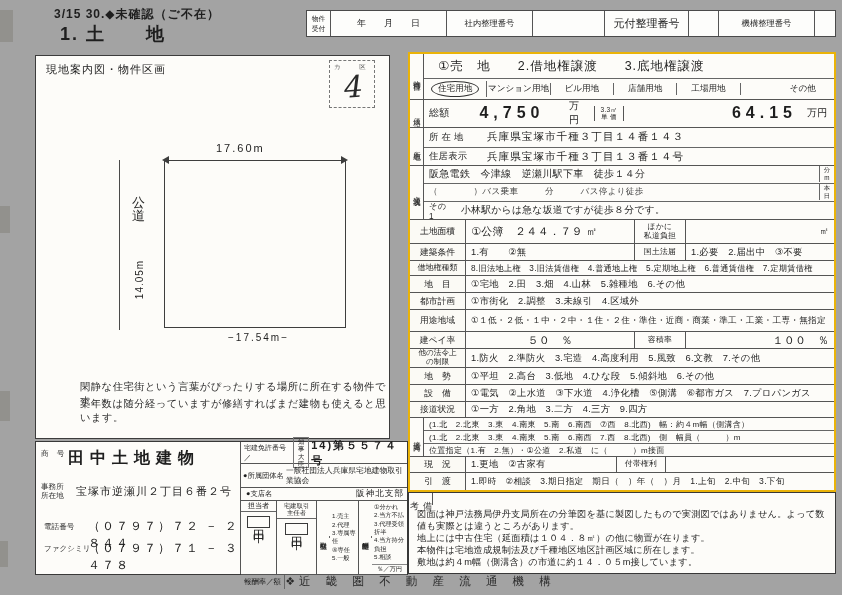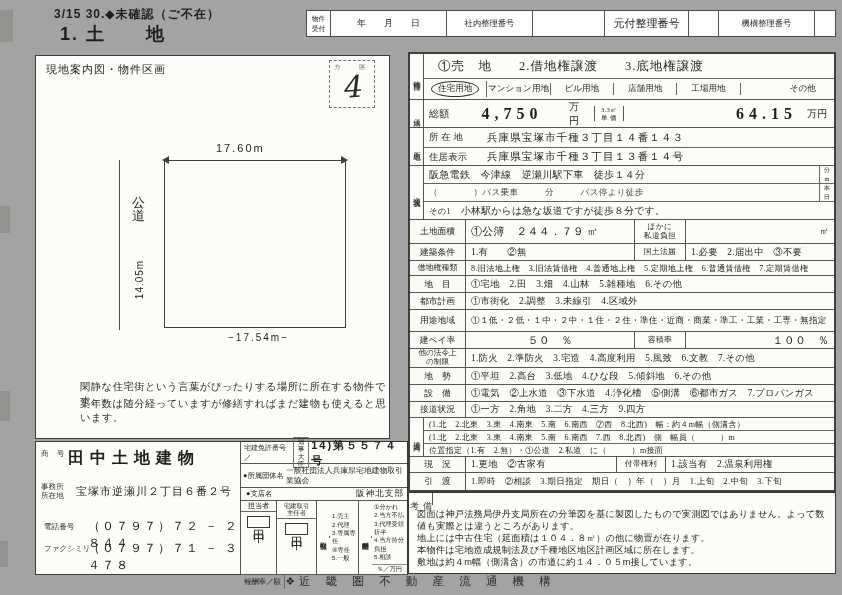--- a/index.html
+++ b/index.html
@@ -32,21 +32,21 @@
   .dim-left { position:absolute; left:84px; top:218px; font-size:10px; letter-spacing:1px; transform:rotate(-90deg); transform-origin:center; }
   .arrow { position:absolute; width:0; height:0; border-style:solid; }
   .ar-l { left:126px; top:100px; border-width:4px 7px 4px 0; border-color:transparent #3e3e3e transparent transparent; }
   .ar-r { left:305px; top:100px; border-width:4px 0 4px 7px; border-color:transparent transparent transparent #3e3e3e; }
   .road-line { position:absolute; left:83px; top:104px; height:170px; border-left:1.6px solid #4a4a4a; }
   .road-lab { position:absolute; left:93px; top:130px; writing-mode:vertical-rl; text-orientation:upright; font-size:13px; letter-spacing:12px; }
   .map-note { position:absolute; left:44px; font-size:10.3px; letter-spacing:.5px; color:#2c2c2c; }
   .n1 { top:324px; } .n2 { top:341px; }
 
   
-  .form { position:absolute; left:408px; top:52px; width:428px; height:440px; border:2px solid #404040; display:flex; flex-direction:column; background:#fdfcf9;font-family:Liberation Serif, serif; }
+  .form { position:absolute; left:408px; top:52px; width:428px; height:440px; border:2px solid #eab308; display:flex; flex-direction:column; background:#fdfcf9; }
   .group { display:flex; border-bottom:1px solid #555; }
   .vlab { writing-mode:vertical-rl; text-orientation:upright; width:14px; min-width:14px; font-size:7.5px; letter-spacing:1px; display:flex; align-items:center; justify-content:center; border-right:1px solid #555; color:#333; padding:1px 0; }
   .gcol { flex:1; display:flex; flex-direction:column; min-width:0; }
   .grow { display:flex; align-items:center; border-bottom:1px solid #666; min-height:18px; }
   .gcol .grow:last-child { border-bottom:none; }
   .frow { display:flex; align-items:stretch; border-bottom:1px solid #555; }
   .frow:last-child { border-bottom:none; }
   .rlab { width:56px; min-width:56px; font-size:8.8px; display:flex; align-items:center; justify-content:center; text-align:center; border-right:1px solid #555; background:#fbfaf5; line-height:1.15; }
   .cell { padding:0 5px; font-size:9.3px; display:flex; align-items:center; letter-spacing:.3px; }
   .mid { border-left:1px solid #555; border-right:1px solid #555; justify-content:center; text-align:center; font-size:7.8px; line-height:1.15; }
@@ -292,21 +292,20 @@
         <div class="grow" style="min-height:13px;">
             <div class="cell fill" style="font-size:8px;">位置指定（1.有　2.無）・①公道　2.私道　に（　　　）m接面</div>
           </div>
       </div>
     </div>
 
     <div class="frow" style="min-height:16px;">
       <div class="rlab">現　況</div>
       <div class="cell" style="width:150px;">1.更地　②古家有</div>
       <div class="cell mid" style="width:50px;">付帯権利</div>
-      <div class="cell fill">1.該当有　2.温泉利用権</div>
     </div>
 
     <div class="frow" style="min-height:17px;flex:1;">
       <div class="rlab">引　渡</div>
       <div class="cell fill" style="font-size:8.6px;">1.即時　②相談　3.期日指定　期日（　）年（　）月　1.上旬　2.中旬　3.下旬</div>
     </div>
 
   </div>
 
   <div class="remarks">

